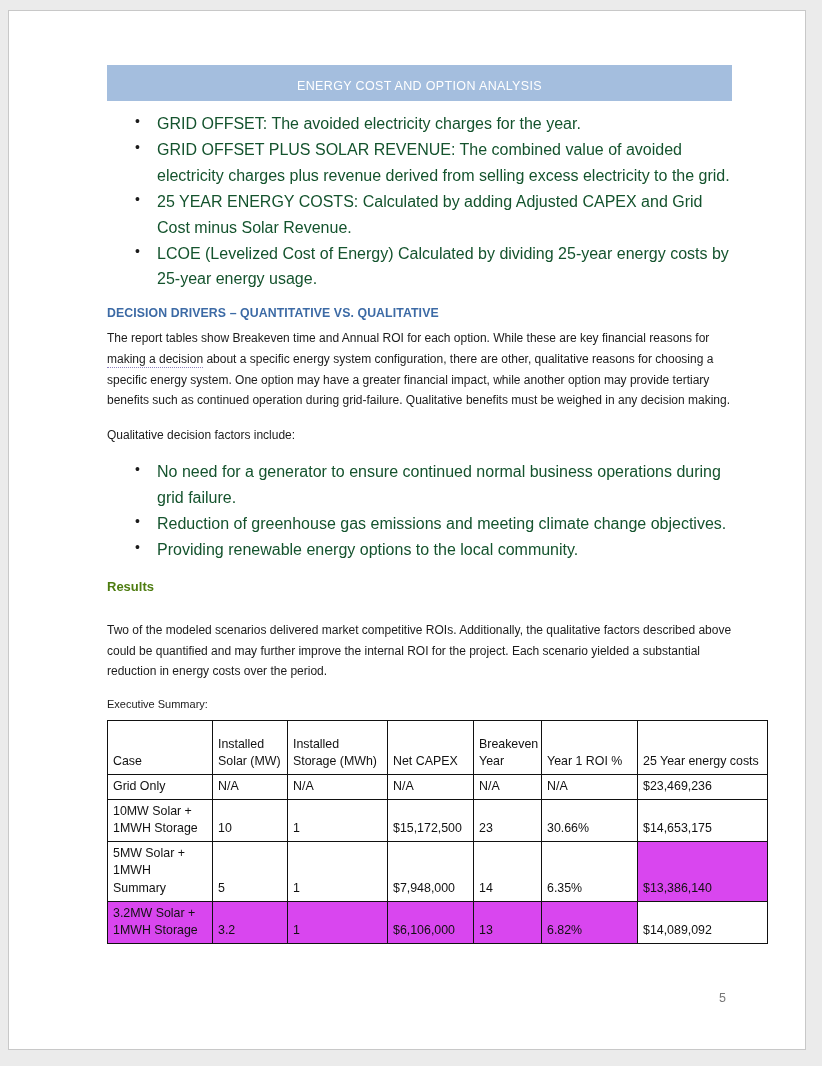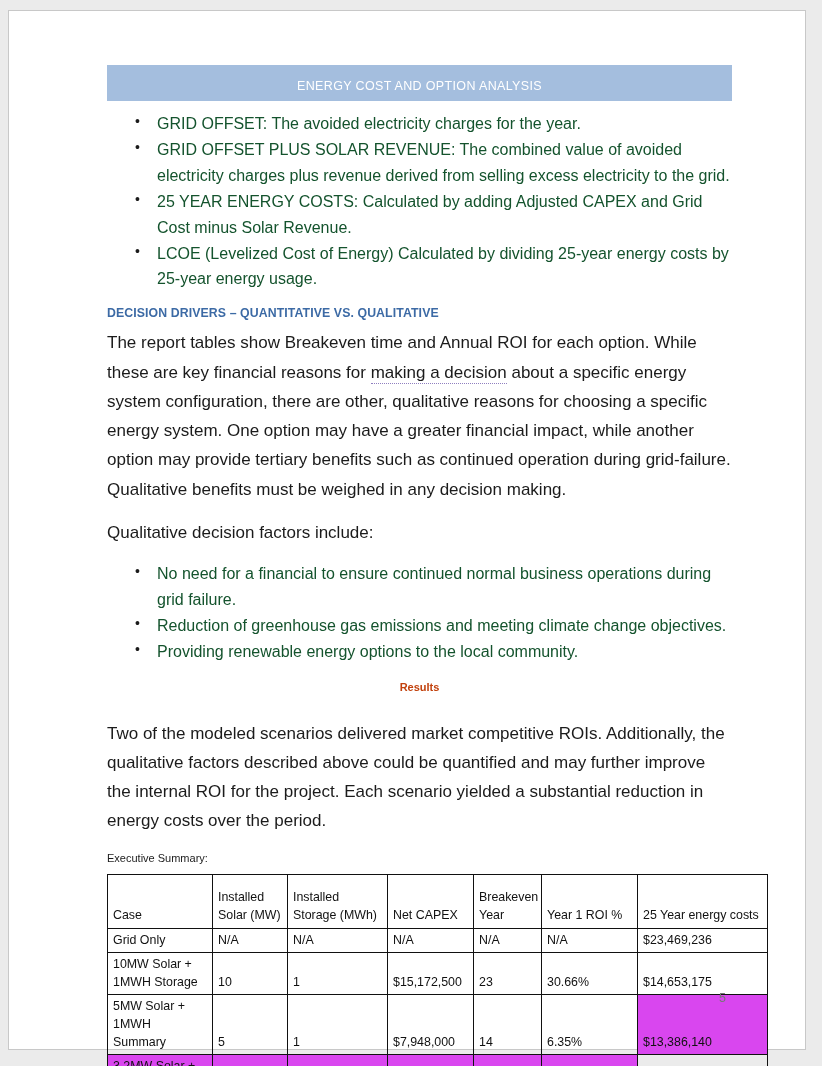--- a/index.html
+++ b/index.html
@@ -64,36 +64,36 @@
 
   .section-heading {
     color: #3c6aa5;
     font-weight: bold;
     font-size: 12.3px;
     letter-spacing: 0.1px;
     margin: 14px 0 8px 0;
   }
 
   p.para {
-    font-size: 17px;
+    font-size: 12px;
     color: #1b1b1b;
     line-height: 1.72;
     margin: 0 0 14px 0;
     text-align: left;
   }
   .grammar-mark {
     border-bottom: 1.6px dotted #8f7fc0;
     padding-bottom: 1px;
   }
 
   .results-title {
-    text-align: center;
+    text-align: left;
     font-weight: bold;
-    font-size: 11px;
-    color: #c2410c;
+    font-size: 13px;
+    color: #4d7c0f;
     margin: 16px 0 26px 0;
   }
 
   .exec-label {
     font-size: 11px;
     color: #1b1b1b;
     margin: 16px 0 10px 0;
   }
 
   
@@ -154,21 +154,21 @@
       <li>LCOE (Levelized Cost of Energy) Calculated by dividing 25-year energy costs by 25-year energy usage.</li>
     </ul>
 
     <div class="section-heading">DECISION DRIVERS – QUANTITATIVE VS. QUALITATIVE</div>
 
     <p class="para"><span>The report tables show Breakeven time and Annual ROI for each option. While these are key financial reasons for </span><span class="grammar-mark">making a decision</span><span> about a specific energy system configuration, there are other, qualitative reasons for choosing a specific energy system. One option may have a greater financial impact, while another option may provide tertiary benefits such as continued operation during grid-failure. Qualitative benefits must be weighed in any decision making.</span></p>
 
     <p class="para">Qualitative decision factors include:</p>
 
     <ul class="doc-list">
-      <li>No need for a financial to ensure continued normal business operations during grid failure.</li>
+      <li>No need for a generator to ensure continued normal business operations during grid failure.</li>
       <li>Reduction of greenhouse gas emissions and meeting climate change objectives.</li>
       <li>Providing renewable energy options to the local community.</li>
     </ul>
 
     <div class="results-title">Results</div>
 
     <p class="para">Two of the modeled scenarios delivered market competitive ROIs. Additionally, the qualitative factors described above could be quantified and may further improve the internal ROI for the project. Each scenario yielded a substantial reduction in energy costs over the period.</p>
 
     <div class="exec-label">Executive Summary:</div>
 

